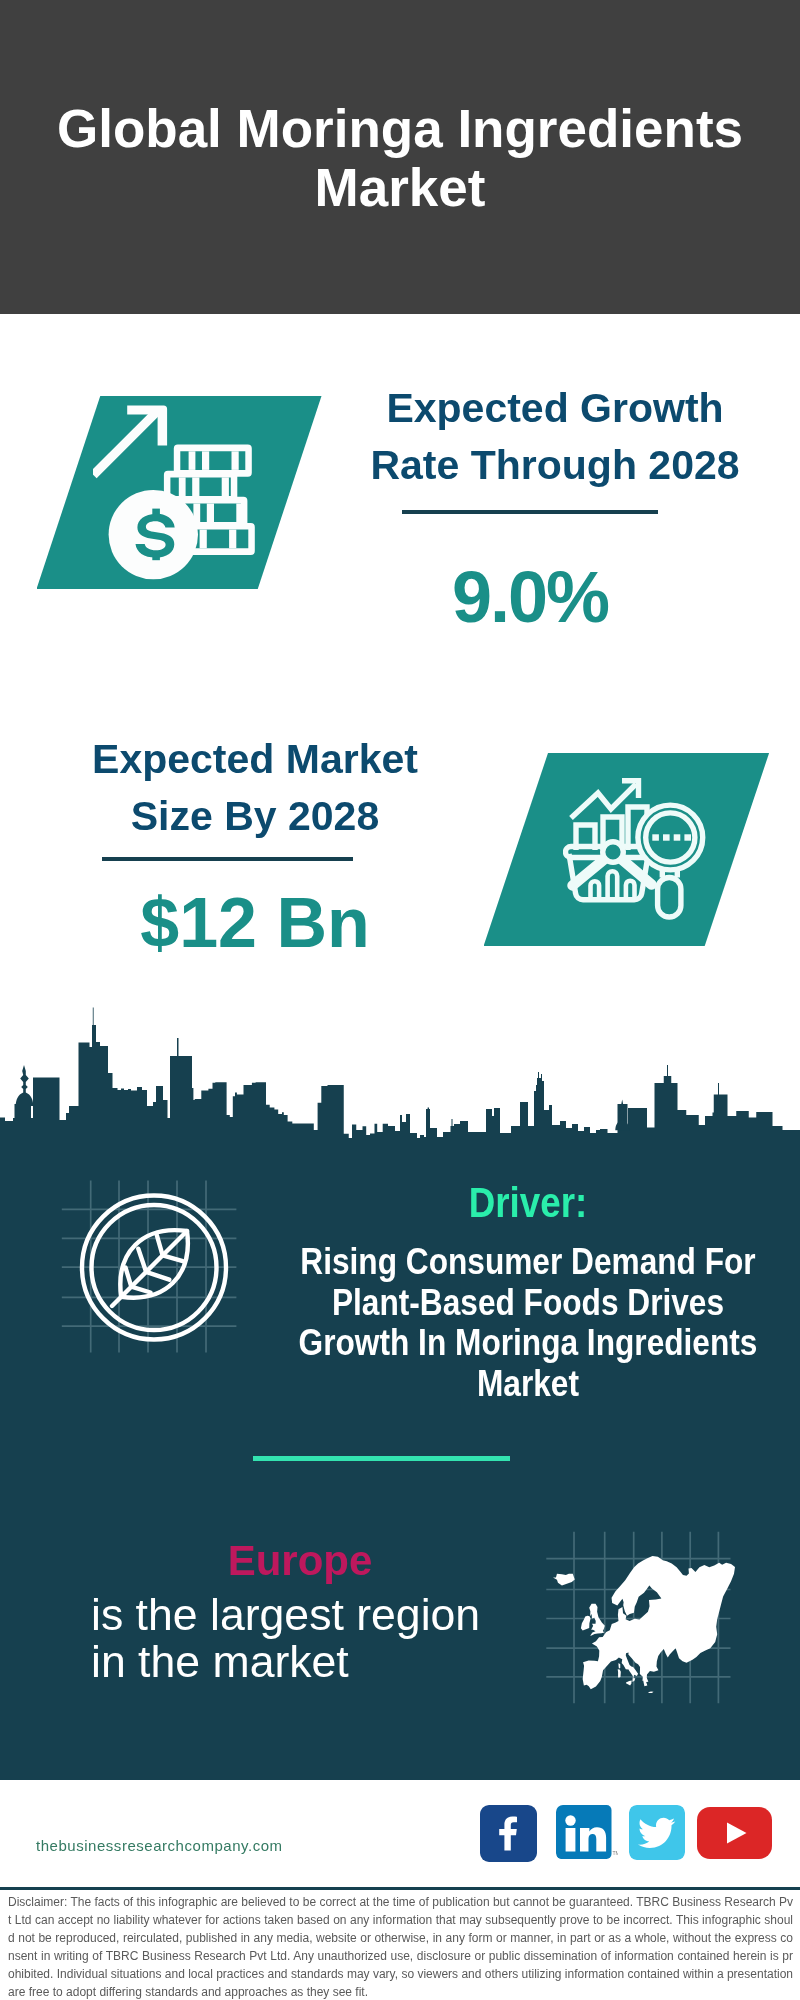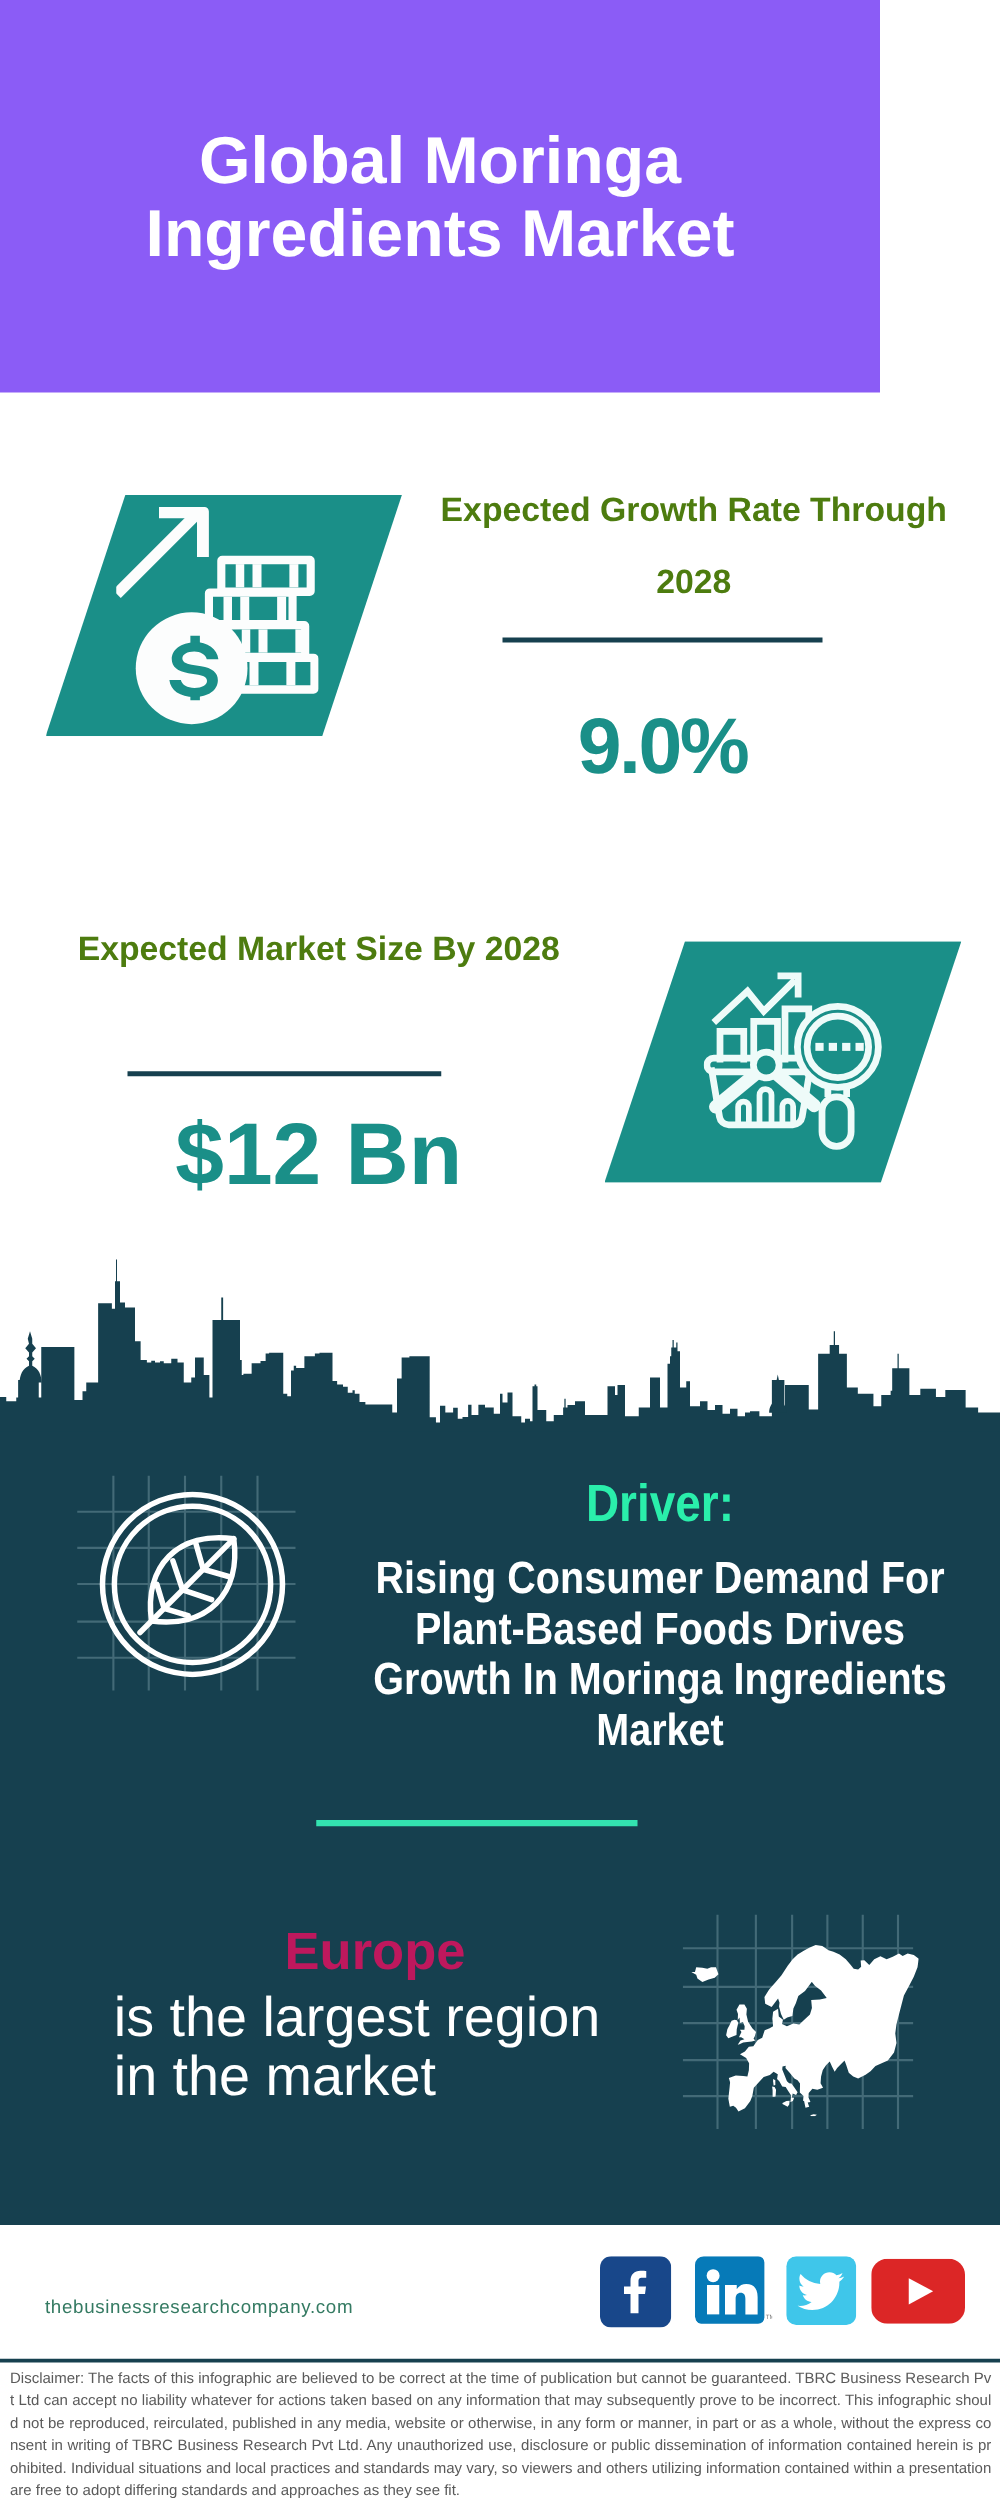--- a/index.html
+++ b/index.html
@@ -2,33 +2,33 @@
 <html><head>
 <meta charset="utf-8">
 <style>
   html,body{margin:0;padding:0;}
   body{width:800px;height:2000px;background:#ffffff;
        font-family:"Liberation Sans",sans-serif;overflow:hidden;
        -webkit-font-smoothing:antialiased;}
   .page{position:relative;width:800px;height:2000px;overflow:hidden;}
 
   
-  .header{position:absolute;left:0;top:0;width:704px;height:314px;background:#8b5cf6;}
+  .header{position:absolute;left:0;top:0;width:800px;height:314px;background:#404040;}
   .header-title{position:absolute;left:50px;right:50px;top:99px;text-align:center;color:#ffffff;
     font-size:53px;font-weight:bold;line-height:59.3px;}
 
   
   .para{position:absolute;background:#1a8f88;}
   .para-a{left:36.5px;top:396px;width:285px;height:193px;
      clip-path:polygon(63.75px 0, 285px 0, 221.25px 193px, 0 193px);}
   .para-b{left:483.5px;top:753px;width:285.6px;height:193.25px;
      clip-path:polygon(64.5px 0, 285.6px 0, 221.1px 193.25px, 0 193.25px);}
   .icon-a{position:absolute;left:93px;top:404px;width:162px;height:178px;}
   .icon-b{position:absolute;left:563px;top:773px;width:145px;height:147px;}
-  .stat-head{position:absolute;text-align:center;color:#4d7c0f;font-size:27px;font-weight:bold;line-height:57px;}
+  .stat-head{position:absolute;text-align:center;color:#0c4a6e;font-size:41px;font-weight:bold;line-height:57px;}
   .rule{position:absolute;background:#16404f;height:4px;}
   .stat-val{position:absolute;text-align:center;color:#1a8f88;font-weight:bold;}
 
   
   .dark{position:absolute;left:0;top:1144px;width:800px;height:636px;background:#16404f;}
   .skyline{position:absolute;left:0;top:1000px;width:800px;height:150px;}
 
   
   .drv-label{position:absolute;color:#2aeeab;font-weight:bold;text-align:center;}
   .drv-text{position:absolute;color:#ffffff;font-weight:bold;text-align:center;}
@@ -90,21 +90,21 @@
     </g>
     <circle cx="153.3" cy="534.6" r="44.7" fill="#fcfdfd"></circle>
     <g fill="#1a8f88">
       <rect x="152.3" y="508.6" width="7.6" height="8"></rect>
       <rect x="152.3" y="551.8" width="7.6" height="8.4"></rect>
       <path d="M155.5 513.6 c10.6 0 18.3 5.6 19.2 13.8 h-9.3 c-0.9 -3.7 -4.9 -6.2 -10 -6.2 c-5.6 0 -9.5 2.2 -9.5 5.5 c0 2.8 2.4 4.3 7.4 5.1 l7.6 1.2 c8.8 1.3 13.4 5.1 13.4 11.2 c0 7.9 -7.7 13.4 -18.9 13.4 c-11.3 0 -19 -5.3 -19.9 -13.6 h9.2 c0.9 3.9 5.1 6.3 10.9 6.3 c6 0 10 -2.3 10 -5.6 c0 -2.7 -2.2 -4.2 -7.1 -5 l-7.8 -1.2 c-8.7 -1.3 -13.3 -5.2 -13.3 -11.3 c0 -7.6 7.4 -13.3 18.4 -13.3 z"></path>
     </g>
   </svg>
   <div class="stat-head" style="left:350px;top:380px;width:410px;">Expected Growth Rate Through 2028</div>
   <div class="rule" style="left:402px;top:510px;width:256px;"></div>
-  <div class="stat-val" style="left:325px;top:547px;width:410px;font-size:63px;line-height:100px;letter-spacing:-2px;">9.0%</div>
+  <div class="stat-val" style="left:325px;top:547px;width:410px;font-size:72px;line-height:100px;letter-spacing:-2px;">9.0%</div>
 
   <div class="para para-b"></div>
   <svg class="icon-b" viewBox="563 773 145 147" xmlns="http://www.w3.org/2000/svg">
     <g fill="none" stroke="#eefbf9" stroke-width="5.4" stroke-linejoin="miter">
       <polyline points="571,818 598,793 611,809 636,784"></polyline>
       <path d="M622 780.7 H638.5 V798"></path>
       <path d="M576 850 V825 H595 V850"></path>
       <path d="M603 850 V817 H622 V850"></path>
       <path d="M628 850 V807 H647 V850"></path>
       <path d="M569.0 854 L575.6 893.5 a7.5 7.5 0 0 0 7.4 6.3 h51.3 a7.5 7.5 0 0 0 7.4 -6.3 l6.6 -39.5"></path>

